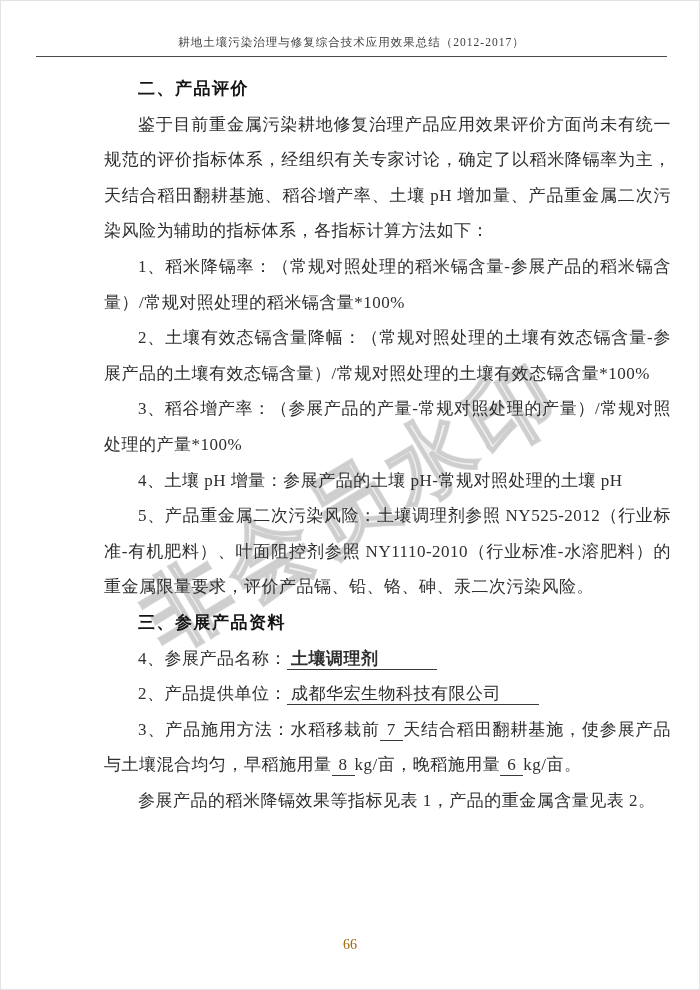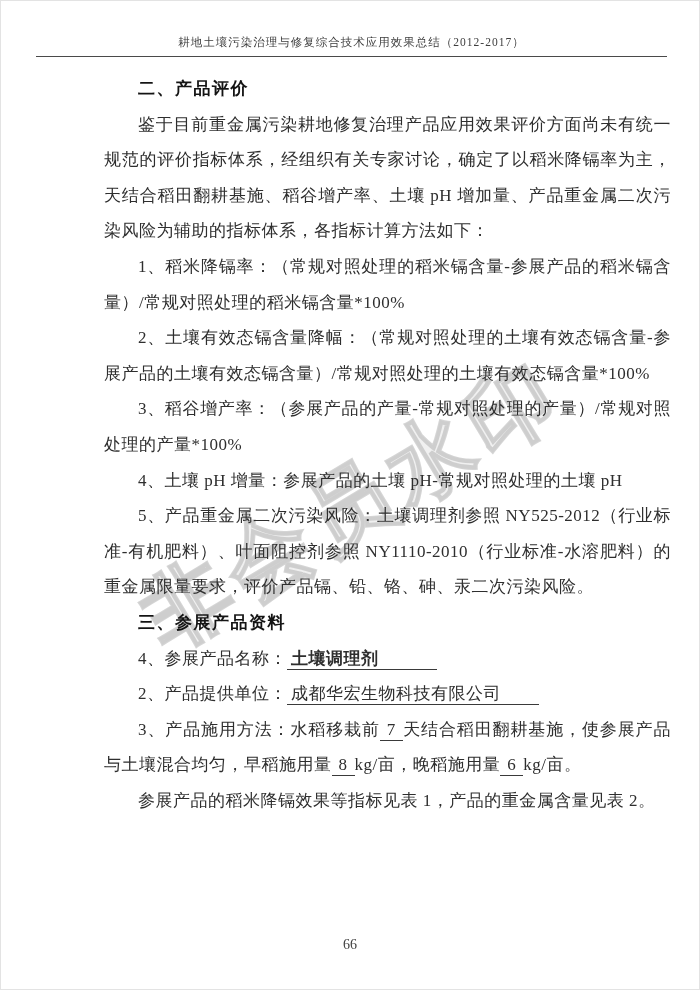--- a/index.html
+++ b/index.html
@@ -77,21 +77,21 @@
   .fill-pad-med   { padding-right: 38px; }
   .fill-num       { padding: 0 7px 1px 7px; }
 
   .page-footer {
     position: absolute;
     top: 936px;
     left: 0;
     width: 100%;
     text-align: center;
     font-size: 14px;
-    color: #404040;
+    color: #a16207;
     z-index: 2;
   }
 </style>
 </head>
 <body>
 
 <div class="page-header">耕地土壤污染治理与修复综合技术应用效果总结（2012-2017）</div>
 
 <div class="watermark">非会员水印</div>
 

